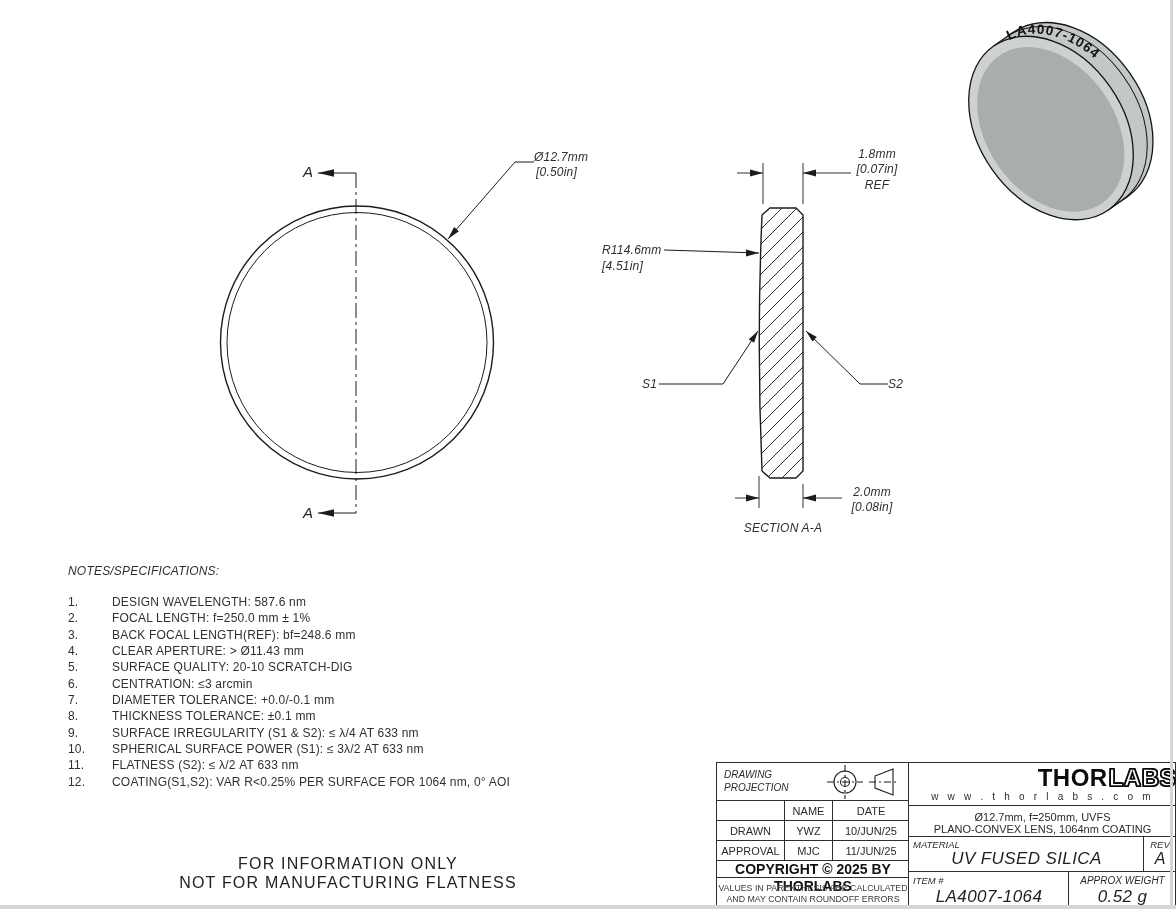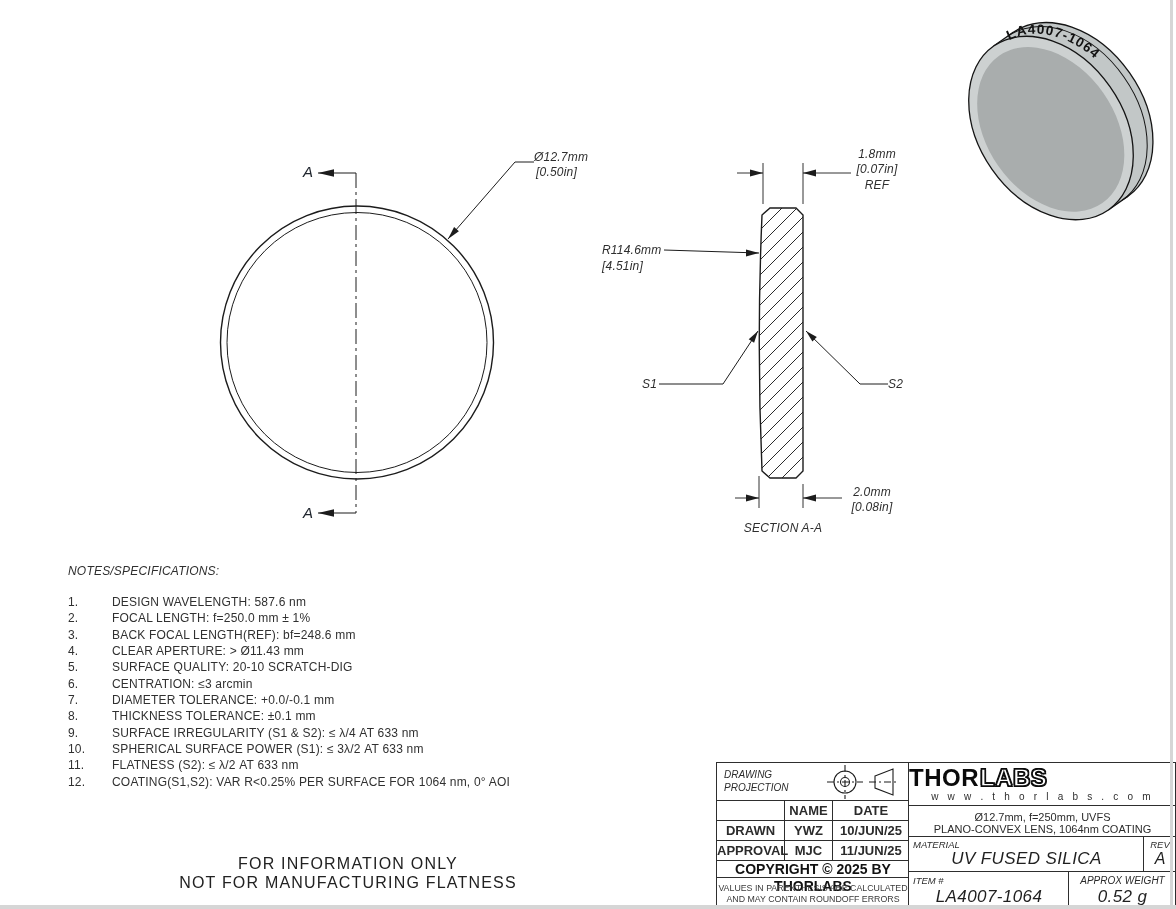--- a/index.html
+++ b/index.html
@@ -15,24 +15,24 @@
   #notes-list .num{display:inline-block;width:44px;}
   
   #footer{position:absolute;left:148px;top:854px;width:400px;text-align:center;
           font-size:16px;letter-spacing:1.2px;line-height:19px;color:#222;}
   
   #tb{position:absolute;left:716px;top:762px;width:460px;height:147px;box-sizing:border-box;
       border:1.2px solid #2e2e2e;}
   .cell{position:absolute;box-sizing:border-box;}
   .br{border-right:1px solid #2e2e2e;}
   .bb{border-bottom:1px solid #2e2e2e;}
-  .tbl{font-size:13px;color:#2b2b2b;font-weight:bold;}
+  .tbl{font-size:11px;color:#2b2b2b;}
   .lblsm{font-size:9.5px;color:#2b2b2b;}
   .valbig{font-size:17px;color:#1f1f1f;letter-spacing:.4px;}
-  #logo{position:absolute;left:0;top:2px;width:100%;text-align:left;line-height:25px;}
+  #logo{position:absolute;left:0;top:2px;width:100%;text-align:right;line-height:25px;}
   #logo .thor{font-weight:800;font-size:24px;color:#0b0b0b;letter-spacing:.5px;}
   #logo .labs{font-weight:800;font-size:24px;color:#ffffff;letter-spacing:.5px;margin-left:1px;
       -webkit-text-stroke:1.3px #0b0b0b;
       text-shadow:-1px -1px 0 #0b0b0b,1px -1px 0 #0b0b0b,-1px 1px 0 #0b0b0b,1px 1px 0 #0b0b0b;}
   #website{position:absolute;left:0;top:28px;width:100%;text-align:center;font-size:10px;
       letter-spacing:3.2px;color:#2e2e2e;}
   .edge{position:absolute;background:#d6d6d6;}
 </style>
 </head>
 <body>

